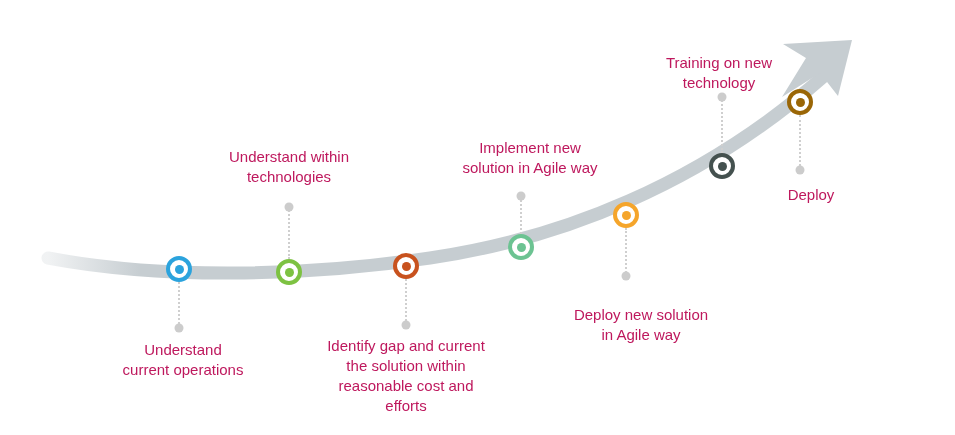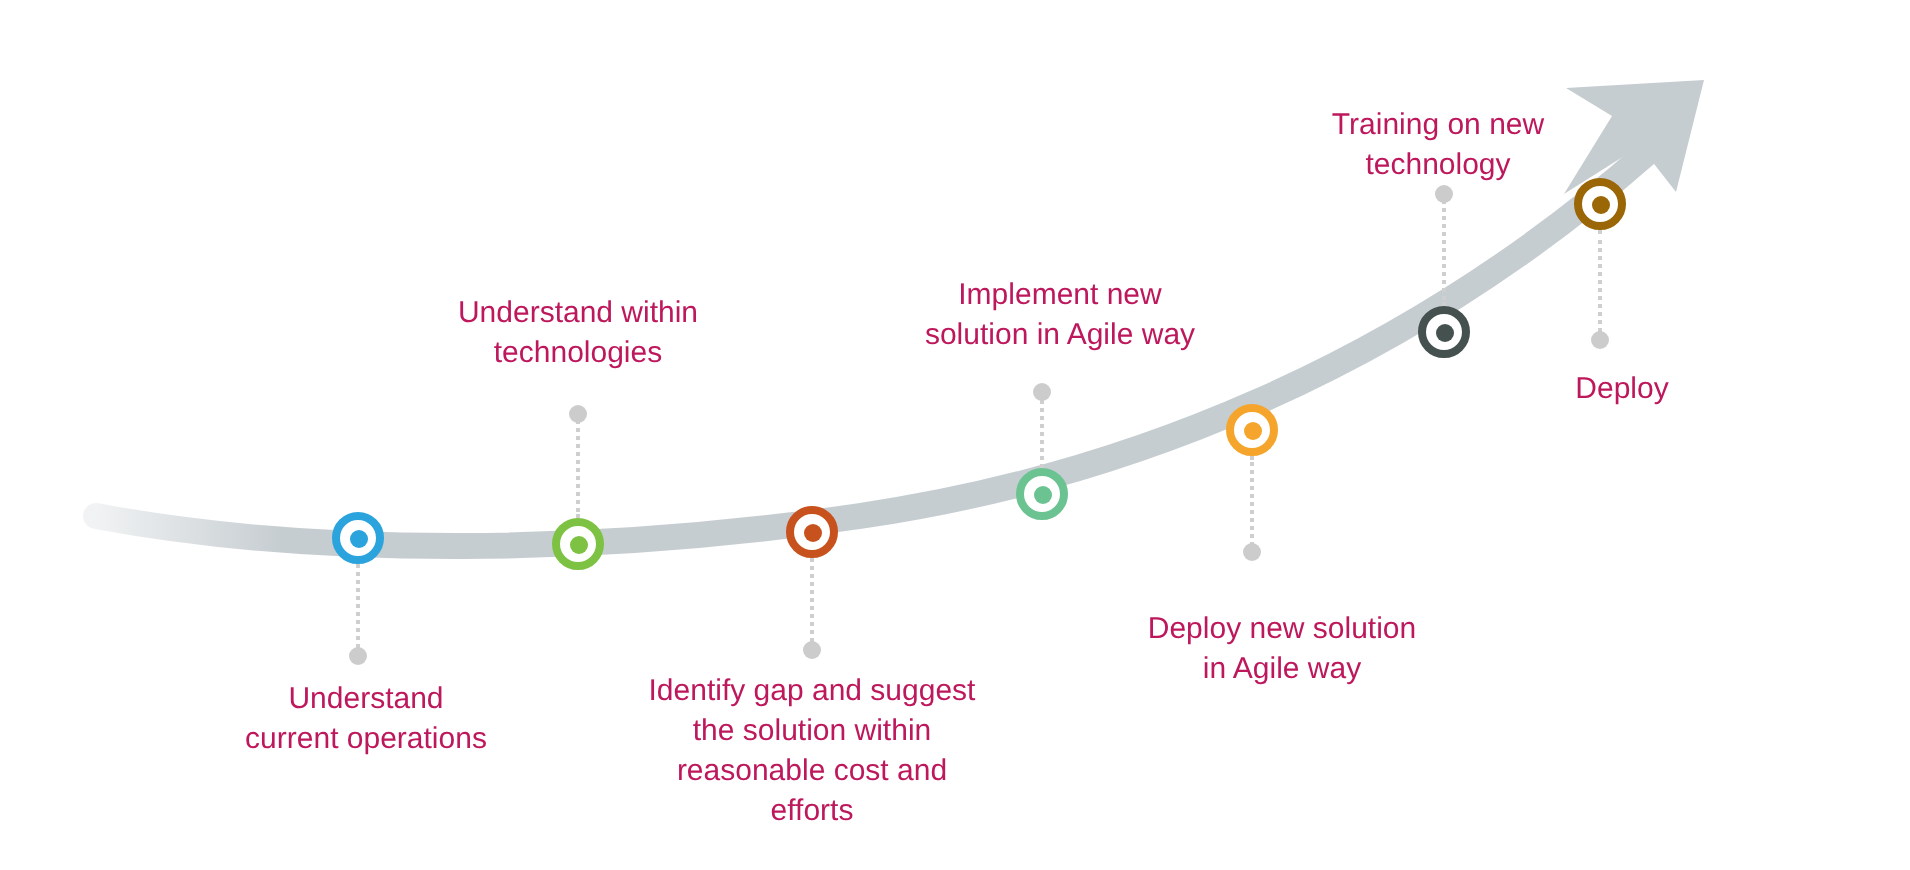--- a/index.html
+++ b/index.html
@@ -126,21 +126,21 @@
     <div class="marker" style="left:800px; top:102px; border-color:#9a6606;">
       <span class="core" style="background:#9a6606;"></span>
     </div>
   </div>
 
   <div>
     <div class="label" style="left:183px; top:340px;">Understand
 current operations</div>
     <div class="label" style="left:289px; top:147px;">Understand within
 technologies</div>
-    <div class="label" style="left:406px; top:336px;">Identify gap and suggest
+    <div class="label" style="left:406px; top:336px;">Identify gap and current
 the solution within
 reasonable cost and
 efforts</div>
     <div class="label" style="left:530px; top:138px;">Implement new
 solution in Agile way</div>
     <div class="label" style="left:641px; top:288px;margin-top:17px;">Deploy new solution
 in Agile way</div>
     <div class="label" style="left:719px; top:53px;">Training on new
 technology</div>
     <div class="label" style="left:811px; top:185px;">Deploy</div>

